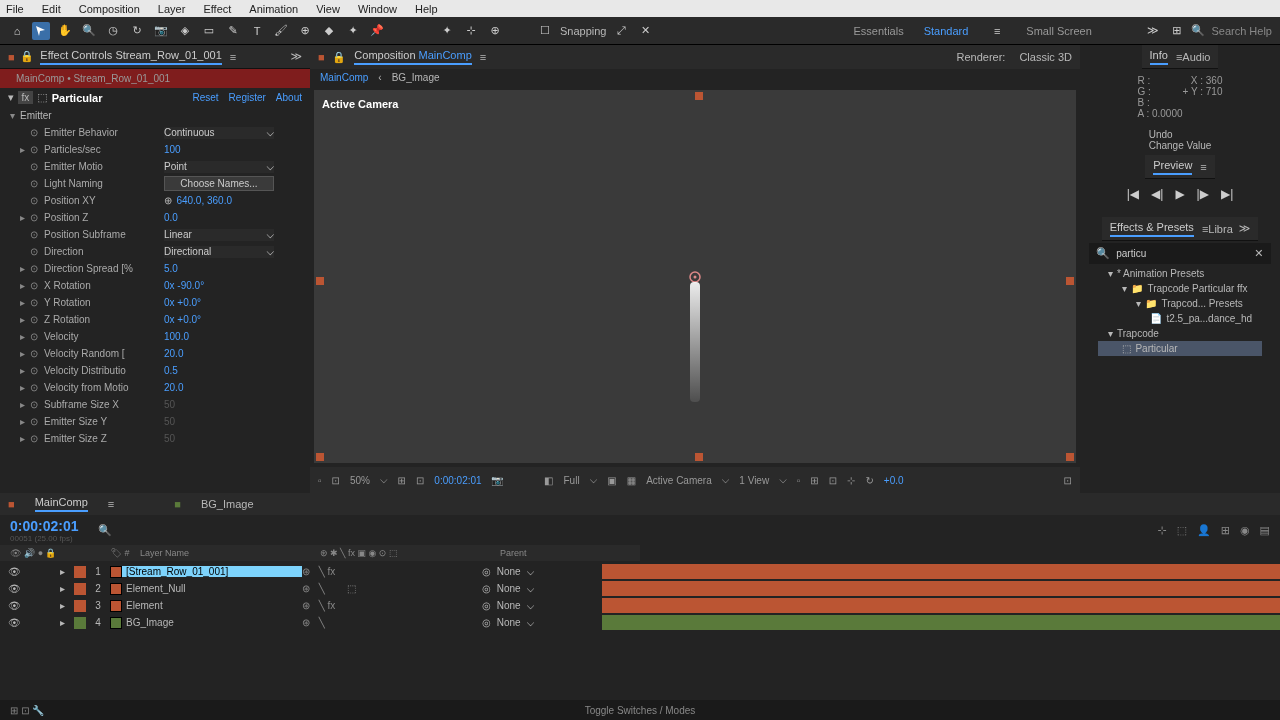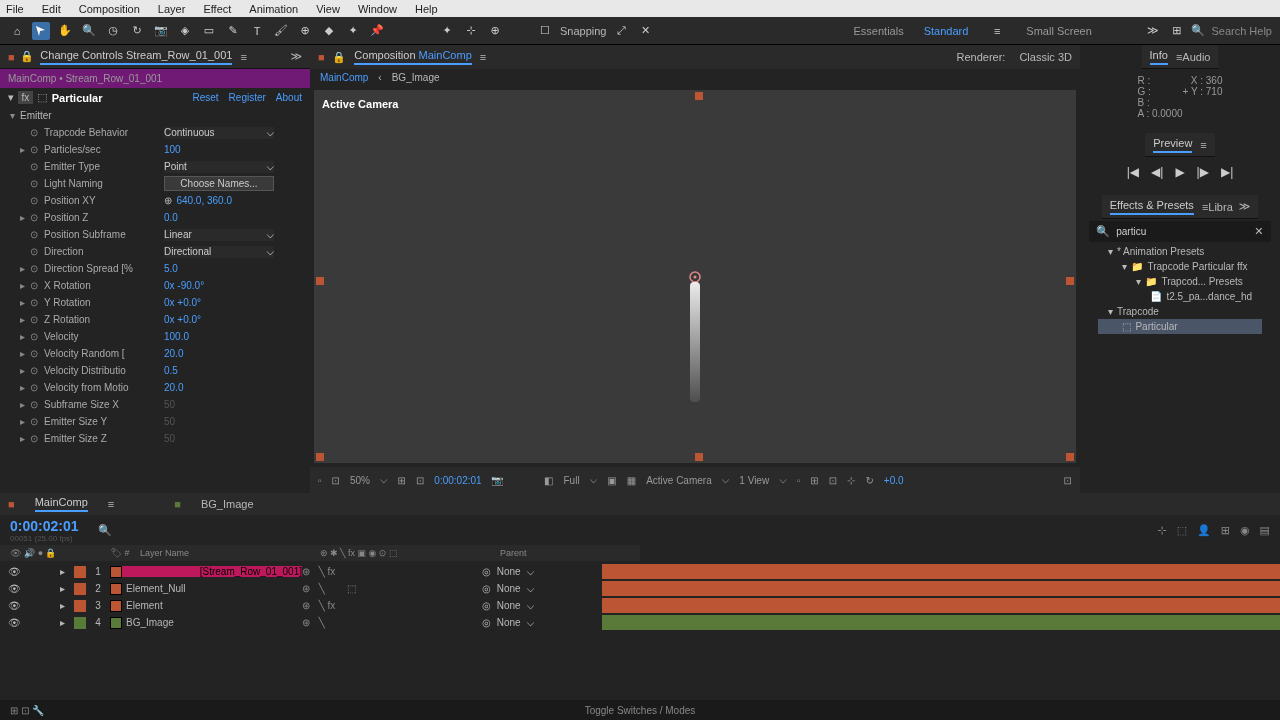--- a/index.html
+++ b/index.html
@@ -11,21 +11,21 @@
 .tool-sel { background:#3a6fa8; border-radius:2px; }
 .tool-spacer { flex:1; }
 .workspace-tabs { display:flex; gap:20px; align-items:center; }
 .ws-tab { color:#999; font-size:11px; }
 .ws-active { color:#4a9eff; }
 .search-help { display:flex; align-items:center; gap:6px; color:#888; }
 .panel-header { background:#2a2a2a; height:24px; display:flex; align-items:center; padding:0 8px; font-size:11px; border-bottom:1px solid #111; }
 .tab-active { color:#ccc; border-bottom:2px solid #4a9eff; padding-bottom:2px; }
 .main-row { display:flex; height:448px; }
 .left-panel { width:310px; background:#232323; display:flex; flex-direction:column; overflow:hidden; }
-.breadcrumb { background:#701a75; padding:4px 8px; font-size:10px; color:#999; }
+.breadcrumb { background:#7f1d1d; padding:4px 16px; font-size:10px; color:#999; }
 .fx-title { padding:3px 8px; display:flex; align-items:center; gap:4px; }
 .fx-badge { background:#444; padding:1px 4px; font-size:10px; }
 .fx-name { color:#fff; font-weight:bold; }
 .fx-links { margin-left:auto; display:flex; gap:10px; }
 .fx-link { color:#4a9eff; font-size:10px; }
 .prop-row { display:flex; align-items:center; padding:2px 8px 2px 20px; height:17px; font-size:10px; }
 .prop-row .tri { width:10px; color:#888; }
 .prop-row .stopw { width:14px; color:#888; }
 .prop-label { width:120px; color:#aaa; overflow:hidden; text-overflow:ellipsis; white-space:nowrap; }
 .prop-val { color:#4a9eff; }
@@ -60,21 +60,21 @@
 .tl-cols { height:16px; background:#2a2a2a; display:flex; font-size:9px; color:#888; align-items:center; }
 .tl-cols .c1 { width:100px; padding-left:10px; }
 .tl-cols .c2 { width:40px; text-align:center; }
 .tl-cols .c3 { width:180px; }
 .tl-cols .c4 { width:180px; }
 .tl-cols .c5 { width:120px; }
 .layer-row { height:17px; display:flex; align-items:center; font-size:10px; }
 .layer-row .vis { width:60px; display:flex; gap:2px; padding-left:8px; }
 .layer-row .num { width:24px; text-align:center; }
 .layer-name { width:180px; padding-left:4px; }
-.layer-name.sel { background:#be185d; color:#000;text-align:right; }
+.layer-name.sel { background:#7dd3fc; color:#000; }
 .layer-switches { width:180px; color:#888; }
 .layer-parent { width:120px; display:flex; gap:6px; }
 .layer-bar { flex:1; height:17px; position:relative; }
 .bar { position:absolute; top:1px; height:15px; left:0; right:0; }
 .bar-orange { background:#bb5533; }
 .bar-green { background:#5a7a3a; }
 .footer { position:absolute; bottom:0; width:100%; height:20px; background:#1a1a1a; display:flex; align-items:center; justify-content:center; font-size:10px; color:#888; }
 svg { display:block; }
 </style>
 </head>
@@ -137,21 +137,21 @@
     <span>Search Help</span>
   </div>
 </div>
 
 <div class="main-row">
 
   <div class="left-panel">
     <div class="panel-header">
       <span style="color:#bb5533;margin-right:6px">■</span>
       <span style="margin-right:6px">🔒</span>
-      <span class="tab-active"><span>Change Controls</span> <span>Stream_Row_01_001</span></span>
+      <span class="tab-active"><span>Effect Controls</span> <span>Stream_Row_01_001</span></span>
       <span style="margin-left:8px">≡</span>
       <span style="flex:1"></span>
       <span>≫</span>
     </div>
     <div class="breadcrumb">MainComp • Stream_Row_01_001</div>
     <div class="fx-title">
       <span>▾</span>
       <span class="fx-badge">fx</span>
       <span>⬚</span>
       <span class="fx-name">Particular</span>
@@ -162,33 +162,33 @@
       </div>
     </div>
     <div class="prop-row" style="padding-left:10px">
         <span class="tri">▾</span>
         <span>Emitter</span>
       </div>
     <div id="props">
         <div class="prop-row">
           <span class="tri"></span>
           <span class="stopw">⊙</span>
-          <span class="prop-label">Trapcode Behavior</span>
+          <span class="prop-label">Emitter Behavior</span>
           <span class="prop-select">Continuous<span>⌵</span></span>
         </div>
         <div class="prop-row">
           <span class="tri">▸</span>
           <span class="stopw">⊙</span>
           <span class="prop-label">Particles/sec</span>
           <span class="prop-val">100</span>
         </div>
         <div class="prop-row">
           <span class="tri"></span>
           <span class="stopw">⊙</span>
-          <span class="prop-label">Emitter Type</span>
+          <span class="prop-label">Emitter Motio</span>
           <span class="prop-select">Point<span>⌵</span></span>
         </div>
         <div class="prop-row">
           <span class="tri"></span>
           <span class="stopw">⊙</span>
           <span class="prop-label">Light Naming</span>
           <span class="prop-btn">Choose Names...</span>
         </div>
         <div class="prop-row">
           <span class="tri"></span>
@@ -357,21 +357,25 @@
         <div>R :</div>
         <div>G :</div>
         <div>B :</div>
         <div>A : 0.0000</div>
       </div>
       <div style="text-align:right">
         <div>X : 360</div>
         <div>+ <span>Y : 710</span></div>
       </div>
     </div>
-    <div class="panel-header" style="margin-top:8px">
+    <div class="undo-panel">
+      <div>Undo</div>
+      <div>Change Value</div>
+    </div>
+    <div class="panel-header" style="">
       <span class="tab-active">Preview</span>
       <span style="margin-left:8px">≡</span>
     </div>
     <div class="preview-bar">
       <span class="play-ico">|◀</span>
       <span class="play-ico">◀|</span>
       <span class="play-ico">▶</span>
       <span class="play-ico">|▶</span>
       <span class="play-ico">▶|</span>
     </div>

